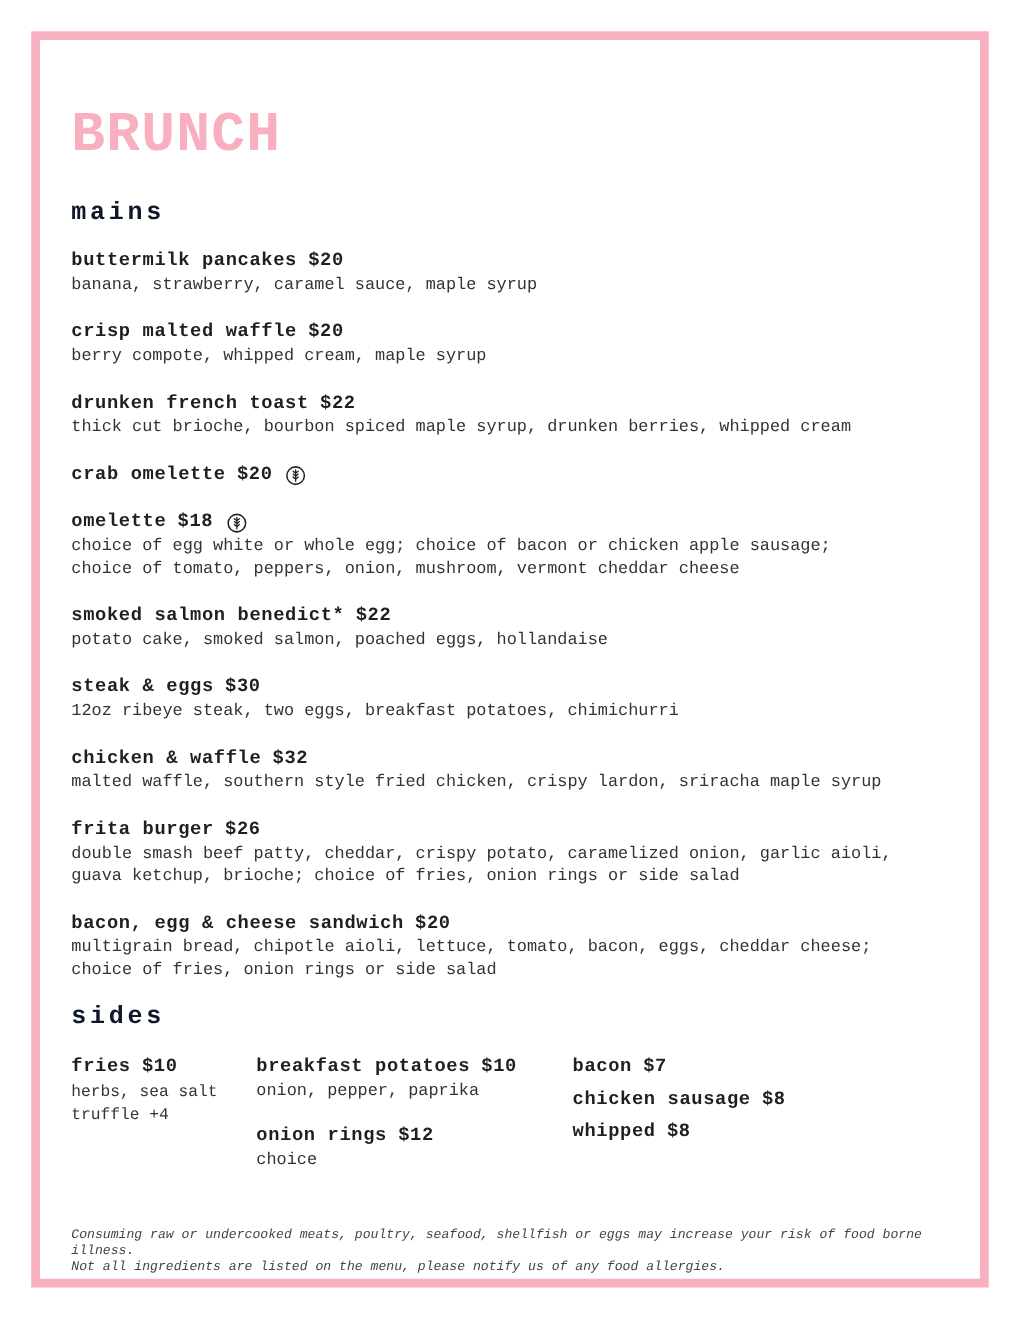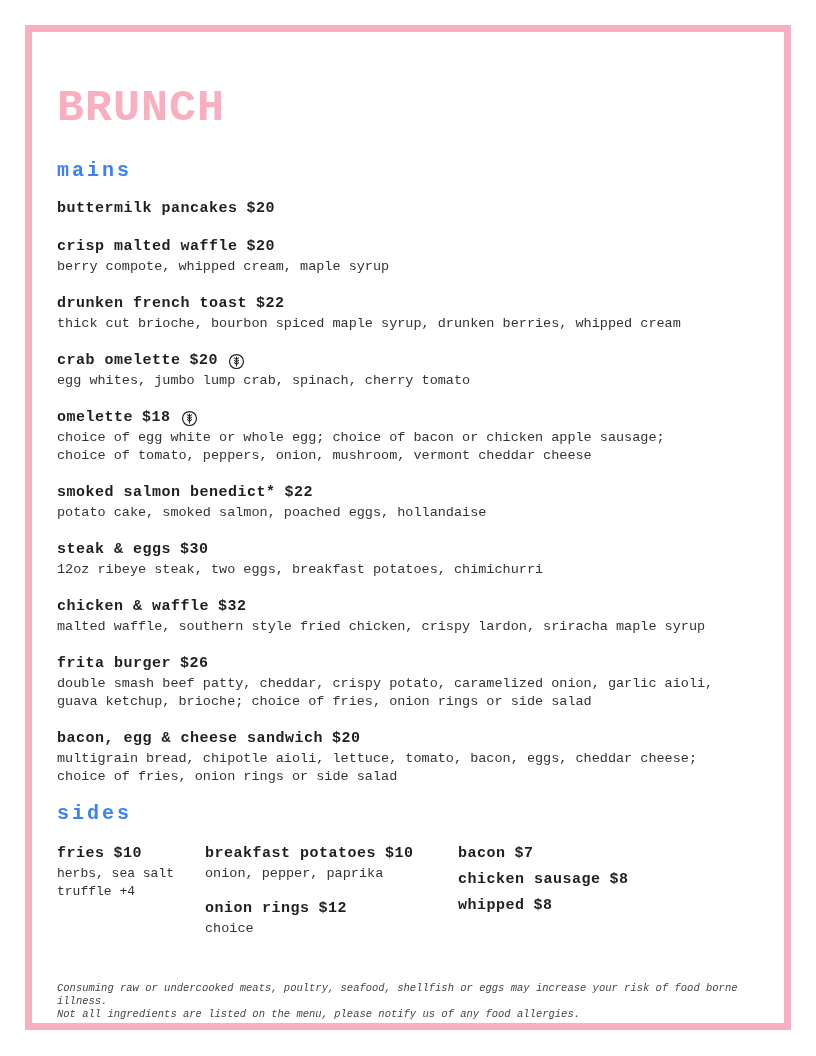--- a/index.html
+++ b/index.html
@@ -28,21 +28,21 @@
     font-weight:700;
     line-height:1;
     letter-spacing:1px;
     color:#f8b0c1;
   }
   .section-label{
     font-size:20px;
     font-weight:700;
     letter-spacing:3px;
     line-height:20px;
-    color:#3b82f6;
+    color:#0f172a;
     margin-top:30px;
   }
   .items{margin-top:18px;}
   .item{margin-bottom:18px;}
   .item-title{
     font-size:15px;
     font-weight:700;
     letter-spacing:.5px;
     line-height:20px;
     color:#1f1f1f;
@@ -88,20 +88,21 @@
   <div>
     <div class="section-label">mains</div>
 
     <div class="items">
 
       <div class="item">
         <div class="item-title">
           <span>buttermilk pancakes</span>
           <span class="item-price">$20</span>
         </div>
+        <div class="item-desc">banana, strawberry, caramel sauce, maple syrup</div>
       </div>
 
       <div class="item">
         <div class="item-title">
           <span>crisp malted waffle</span>
           <span class="item-price">$20</span>
         </div>
         <div class="item-desc">berry compote, whipped cream, maple syrup</div>
       </div>
 
@@ -117,21 +118,20 @@
         <div class="item-title">
           <span>crab omelette</span>
           <span class="item-price">$20</span>
           <span class="gf-icon">
             <svg width="17" height="17" viewBox="0 0 18 18">
               <circle cx="9" cy="9" r="7.4" fill="none" stroke="#222" stroke-width="1.3"></circle>
               <path d="M9 4.2 V13.8 M9 7 L6.9 5.2 M9 7 L11.1 5.2 M9 9.5 L6.9 7.7 M9 9.5 L11.1 7.7 M9 12 L6.9 10.2 M9 12 L11.1 10.2" fill="none" stroke="#222" stroke-width="1.1" stroke-linecap="round"></path>
             </svg>
           </span>
         </div>
-        <div class="item-desc">egg whites, jumbo lump crab, spinach, cherry tomato</div>
       </div>
 
       <div class="item">
         <div class="item-title">
           <span>omelette</span>
           <span class="item-price">$18</span>
           <span class="gf-icon">
             <svg width="17" height="17" viewBox="0 0 18 18">
               <circle cx="9" cy="9" r="7.4" fill="none" stroke="#222" stroke-width="1.3"></circle>
               <path d="M9 4.2 V13.8 M9 7 L6.9 5.2 M9 7 L11.1 5.2 M9 9.5 L6.9 7.7 M9 9.5 L11.1 7.7 M9 12 L6.9 10.2 M9 12 L11.1 10.2" fill="none" stroke="#222" stroke-width="1.1" stroke-linecap="round"></path>

